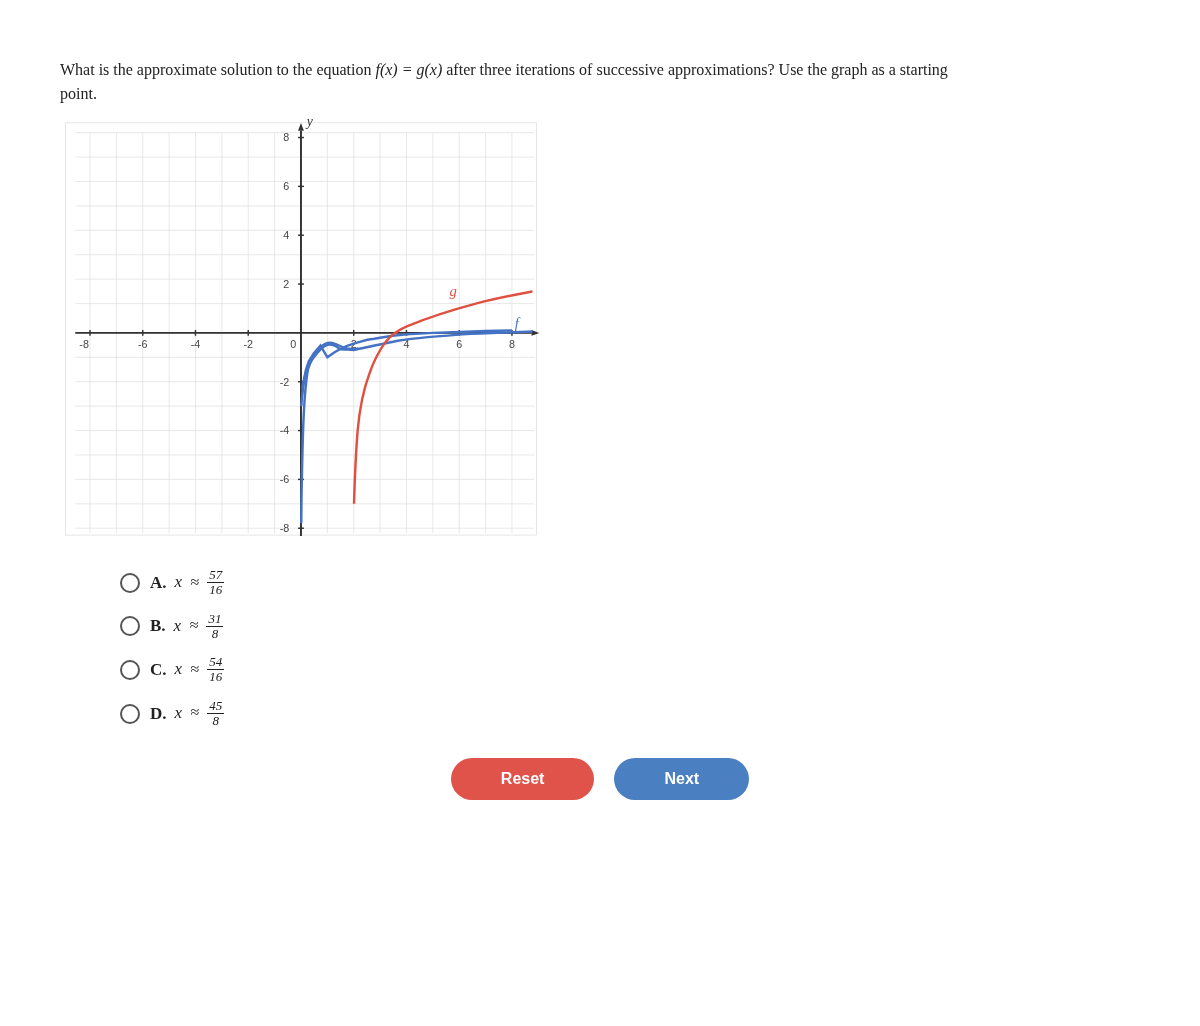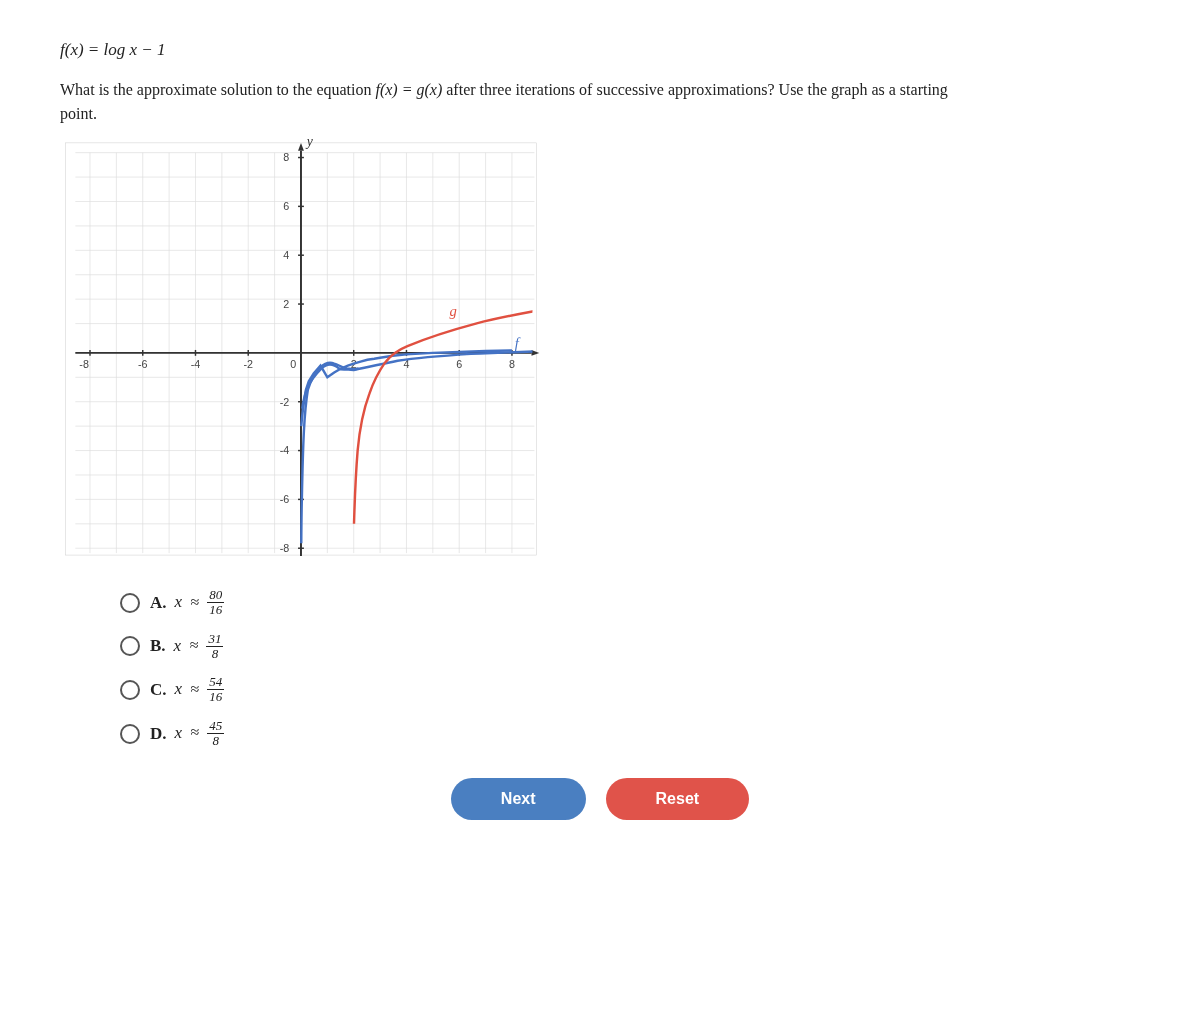--- a/index.html
+++ b/index.html
@@ -109,23 +109,20 @@
       background: #4a7fc1;
       color: #fff;
     }
   </style>
 </head>
 <body>
 
 <div class="page">
 
 
-  <div class="function-line">
-    <span>f(x) = log x − 1</span>
-  </div>
 
 
   <div class="question-text">
     <span>What is the approximate solution to the equation </span><span style="font-style:italic;">f(x) = g(x)</span><span> after three iterations of successive approximations? Use the graph as a starting point.</span>
   </div>
 
   <div class="graph-area">
     <svg class="graph-svg" viewBox="-10 -10 490 430">
 
       <rect x="-5" y="-5" width="482" height="422" fill="white" stroke="#ccc" stroke-width="0.5"></rect>
@@ -300,21 +297,21 @@
 
   <div class="answers">
 
     <div class="answer-option">
       <div class="radio-circle"></div>
       <span class="answer-label">A.</span>
       <span class="answer-expr">
         <span>x</span>
         <span class="approx-sym">≈</span>
         <span class="fraction">
-          <span class="num">80</span>
+          <span class="num">57</span>
           <span class="den">16</span>
         </span>
       </span>
     </div>
 
     <div class="answer-option">
       <div class="radio-circle"></div>
       <span class="answer-label">B.</span>
       <span class="answer-expr">
         <span>x</span>
@@ -348,17 +345,17 @@
         <span class="fraction">
           <span class="num">45</span>
           <span class="den">8</span>
         </span>
       </span>
     </div>
 
   </div>
 
   <div class="buttons-row">
+    <button class="btn btn-reset">Reset</button>
     <button class="btn btn-next">Next</button>
-    <button class="btn btn-reset">Reset</button>
   </div>
 
 </div>
 
 </body></html>

